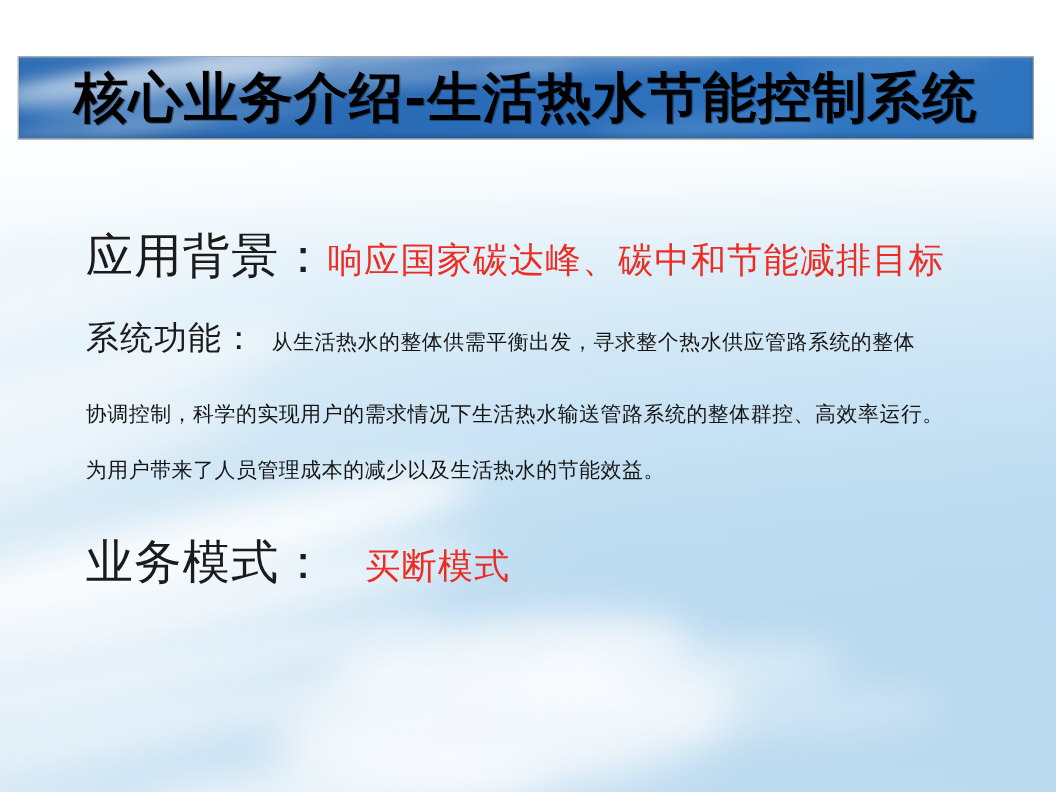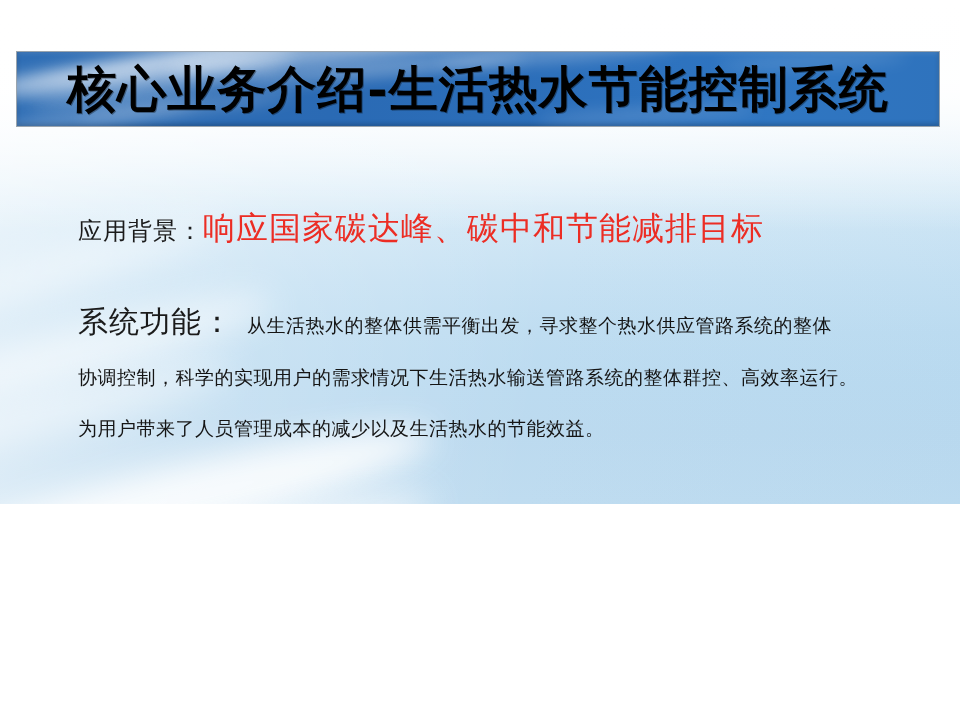--- a/index.html
+++ b/index.html
@@ -10,21 +10,21 @@
     width: 960px;
     height: 720px;
     overflow: hidden;
     font-family: "DejaVu Sans", "Liberation Sans", sans-serif;
   }
 
   
   .slide {
     position: relative;
     width: 960px;
-    height: 504px;
+    height: 720px;
     overflow: hidden;
     background: #bef264;
   }
 
   
   .sky-base {
     position: absolute;
     inset: 0;
     background:
       linear-gradient(to bottom,
@@ -135,21 +135,21 @@
   }
 
   
   .content { position: absolute; left: 0; top: 0; width: 960px; height: 720px; }
 
   .row { position: absolute; white-space: nowrap; }
 
   .label-big {
     font-family: "DejaVu Serif", "Liberation Serif", serif;
     color: #1b1b1b;
-    font-size: 24px;
+    font-size: 43px;
     letter-spacing: 1px;
     line-height: 1;
   }
   .value-red-big {
     font-family: "DejaVu Serif", "Liberation Serif", serif;
     color: #ec2d24;
     font-size: 32px;
     letter-spacing: 1px;
     line-height: 1;
   }
@@ -163,21 +163,21 @@
   .body-text {
     font-family: "DejaVu Sans", "Liberation Sans", sans-serif;
     color: #151515;
     font-size: 19px;
     letter-spacing: 0.5px;
     line-height: 1;
   }
 
   
   .r-bg      { left: 78px;  top: 212px; }
-  .r-fn      { left: 78px;  top: 307px; }
+  .r-fn      { left: 78px;  top: 293px; }
   .r-fn2     { left: 78px;  top: 368px; }
   .r-fn3     { left: 78px;  top: 419px; text-align: center; }
   .r-mode    { left: 78px;  top: 490px; }
 
   .fn-inline { display: inline-block; vertical-align: baseline; }
   .fn-body-offset { margin-left: 14px; }
   .mode-gap { display: inline-block; width: 34px; }
 
   
   .footer-slogan {
@@ -239,17 +239,20 @@
     <div class="row r-fn">
       <span class="label-mid fn-inline">系统功能：</span><span class="body-text fn-inline fn-body-offset">从生活热水的整体供需平衡出发，寻求整个热水供应管路系统的整体</span>
     </div>
     <div class="row r-fn2">
       <span class="body-text">协调控制，科学的实现用户的需求情况下生活热水输送管路系统的整体群控、高效率运行。</span>
     </div>
     <div class="row r-fn3">
       <span class="body-text">为用户带来了人员管理成本的减少以及生活热水的节能效益。</span>
     </div>
 
+    <div class="row r-mode">
+      <span class="label-big">业务模式：</span><span class="mode-gap"></span><span class="value-red-big">买断模式</span>
+    </div>
 
   </div>
 
 
 </div>
 
 </body></html>

